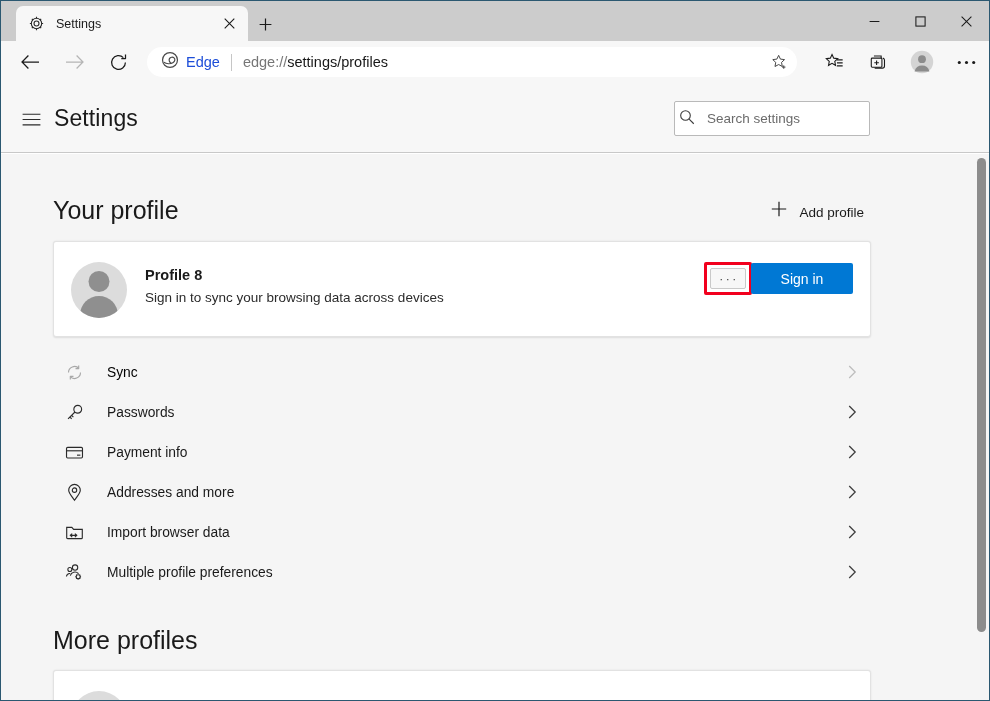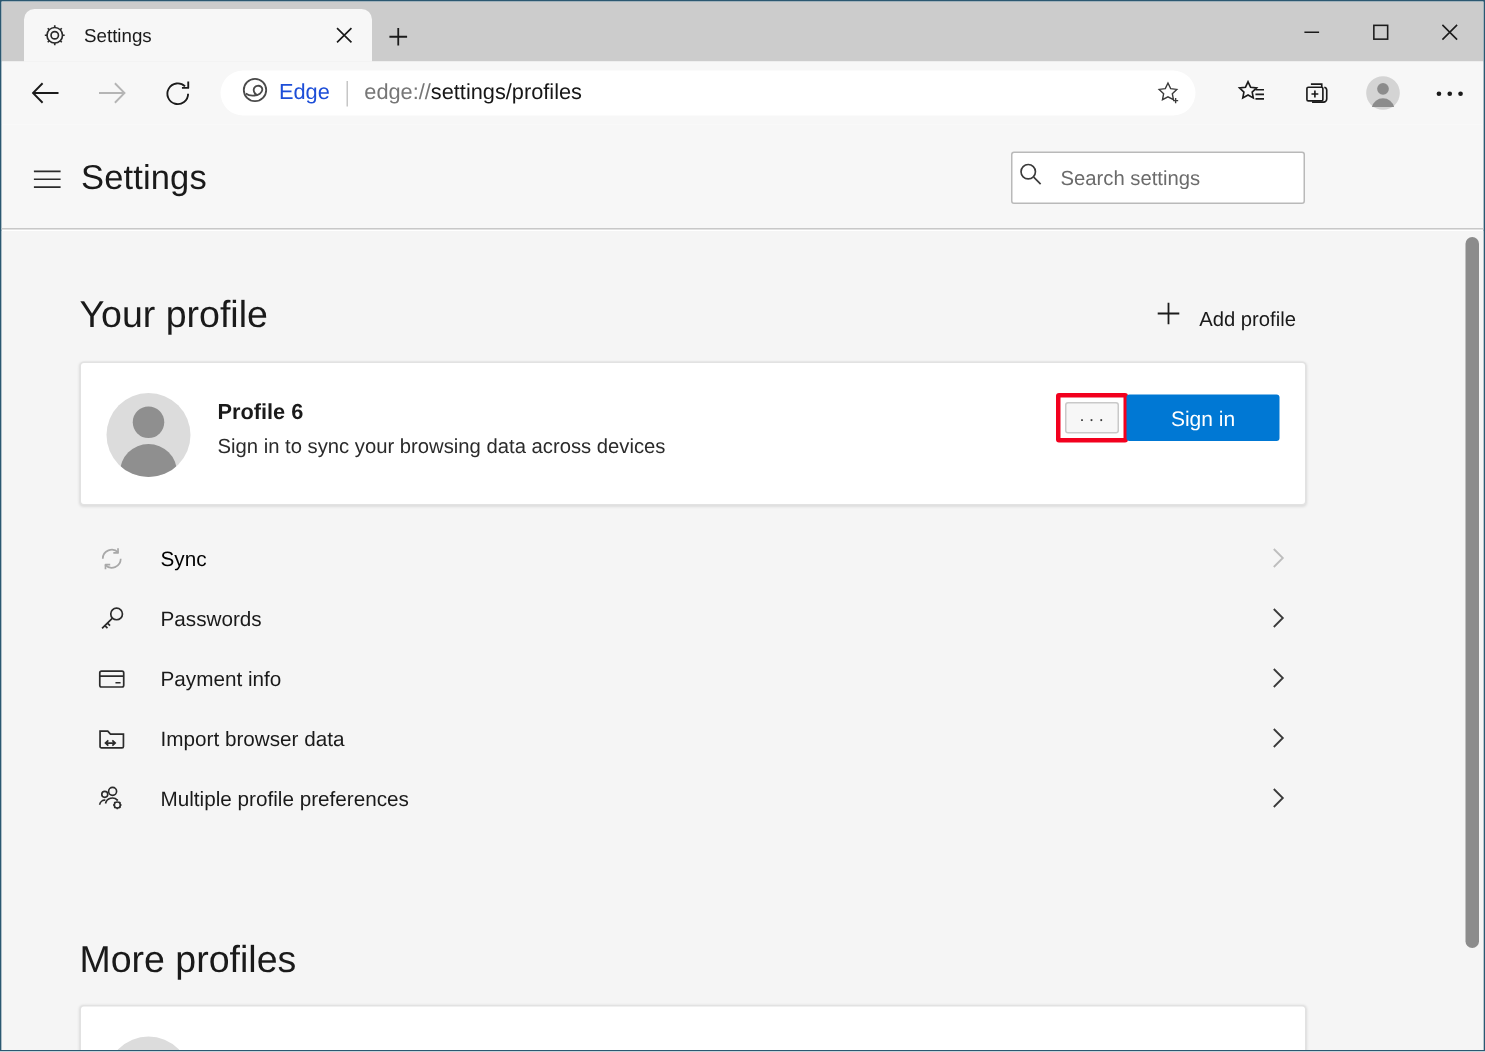--- a/index.html
+++ b/index.html
@@ -383,21 +383,21 @@
         </svg>
       </span>
       <span>Add profile</span>
     </div>
 
     <div class="profile-card" id="card-primary">
       <div class="avatar">
         <div class="head"></div>
         <div class="body"></div>
       </div>
-      <div class="profile-name">Profile 6</div>
+      <div class="profile-name">Profile 8</div>
       <div class="profile-sub">Sign in to sync your browsing data across devices</div>
       <div id="more-btn">···</div>
       <div id="more-btn-highlight"></div>
       <div id="signin-btn">Sign in</div>
     </div>
 
     <div id="settings-list">
 
       <div class="list-row disabled">
         <span class="row-icon">
@@ -439,20 +439,34 @@
           </svg>
         </span>
         <span class="row-label">Payment info</span>
         <span class="row-chevron">
           <svg width="9" height="14" viewBox="0 0 9 14" fill="none" stroke="#3b3b3b" stroke-width="1.25">
               <path d="M1.2 1l6 6-6 6"></path>
             </svg>
         </span>
       </div>
 
+      <div class="list-row">
+        <span class="row-icon">
+          <svg width="19" height="19" viewBox="0 0 20 20" fill="none" stroke="#2b2b2b" stroke-width="1.2">
+            <path d="M10 18.2c3.6-5 6.1-7.9 6.1-10.6A6.1 6.1 0 0 0 3.9 7.6c0 2.7 2.5 5.6 6.1 10.6z"></path>
+            <circle cx="10" cy="7.5" r="2.3"></circle>
+          </svg>
+        </span>
+        <span class="row-label">Addresses and more</span>
+        <span class="row-chevron">
+          <svg width="9" height="14" viewBox="0 0 9 14" fill="none" stroke="#3b3b3b" stroke-width="1.25">
+              <path d="M1.2 1l6 6-6 6"></path>
+            </svg>
+        </span>
+      </div>
 
       <div class="list-row">
         <span class="row-icon">
           <svg width="19" height="19" viewBox="0 0 20 20" fill="none" stroke="#2b2b2b" stroke-width="1.2">
             <path d="M1.8 15.4V4.6h5.4l1.9 2.1h9.1v8.7a1 1 0 0 1-1 1H2.8a1 1 0 0 1-1-1z"></path>
             <path d="M5.6 13h6.8M7.6 11.1L5.6 13l2 1.9M10.4 11.1l2 1.9-2 1.9"></path>
           </svg>
         </span>
         <span class="row-label">Import browser data</span>
         <span class="row-chevron">

